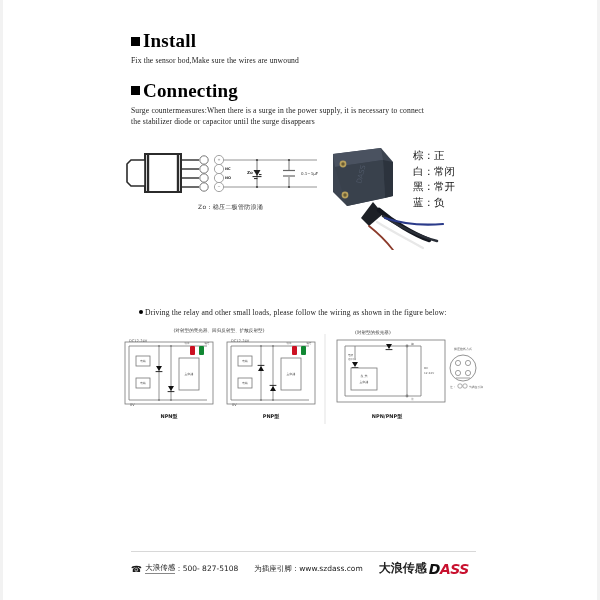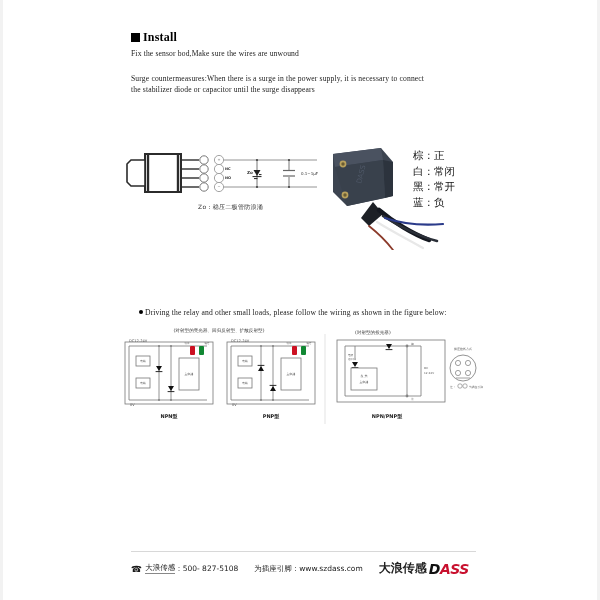--- a/index.html
+++ b/index.html
@@ -28,21 +28,21 @@
     left: 128px;
     top: 30px;
     width: 350px;
   }
 
   
   .heading {
     display: flex;
     align-items: center;
     font-weight: bold;
-    font-size: 12px;
+    font-size: 19px;
     color: #000;
     letter-spacing: 0.2px;
     margin: 0 0 3px 0;
   }
   .heading .sq {
     display: inline-block;
     width: 9px; height: 9px;
     background: #000;
     margin-right: 3px;
   }
@@ -167,20 +167,24 @@
   <div class="content">
 
     <div class="heading">
       <span class="sq"></span>
       <span>Install</span>
     </div>
     <div class="body-line">Fix  the sensor bod,Make sure the wires are unwound</div>
 
     <div class="gap-a"></div>
 
+    <div class="heading">
+      <span class="sq"></span>
+      <span>Connecting</span>
+    </div>
     <div class="body-line">Surge countermeasures:When there is a surge in the power supply, it is necessary  to connect</div>
     <div class="body-line">the stabilizer diode or capacitor until the surge disappears</div>
   </div>
 
   <div class="fig1">
     <svg width="372" height="110" viewBox="0 0 372 110">
 
       <g stroke="#3a3a3a" fill="none" stroke-width="1">
         <rect x="24" y="14" width="36" height="38" fill="#ffffff" stroke="#2b2b2b" stroke-width="2"></rect>
         <path d="M24,20 L10,20 L6,24 L6,42 L10,46 L24,46 Z" fill="#ffffff" stroke="#2b2b2b" stroke-width="1.6"></path>

